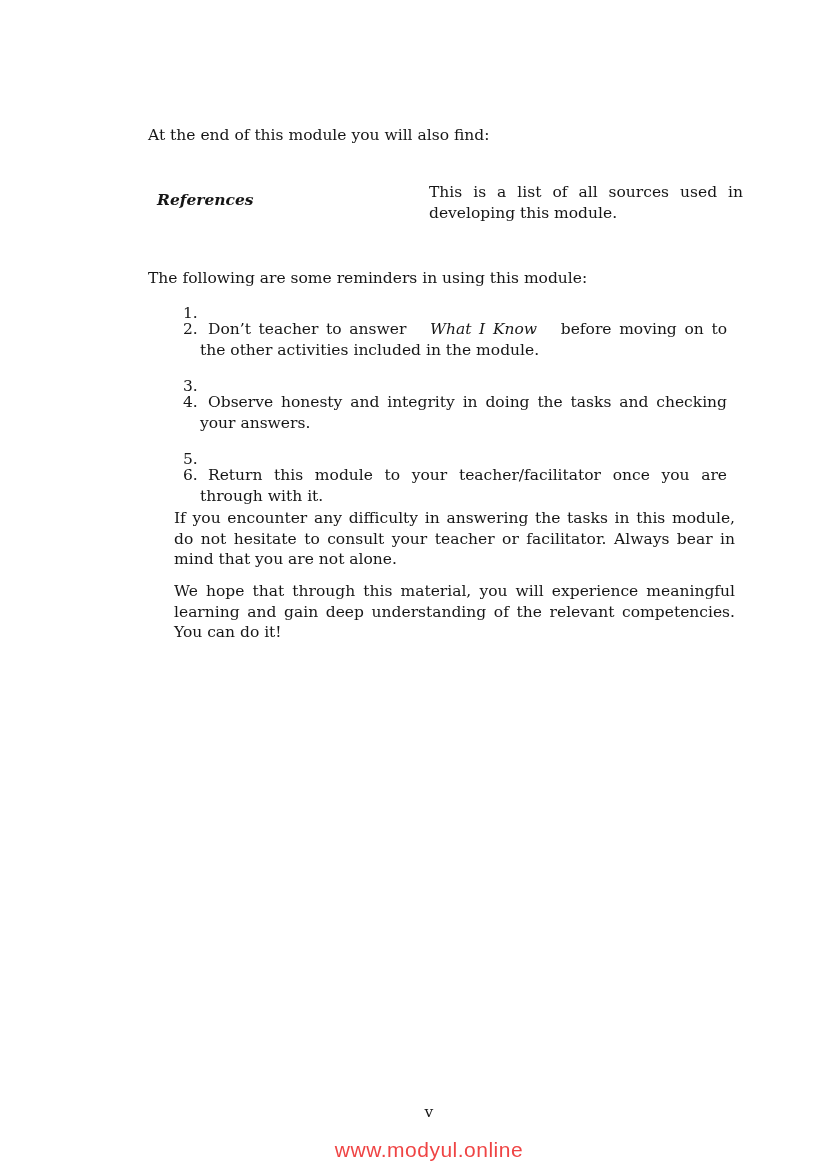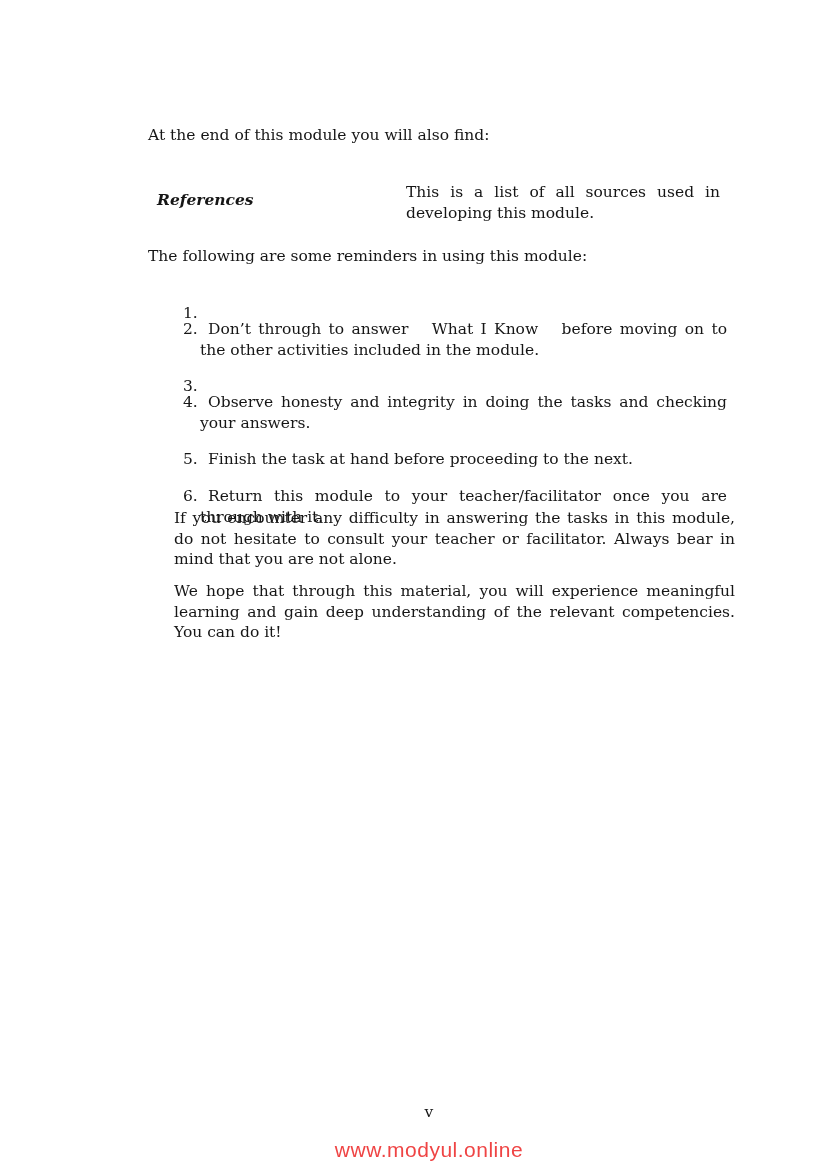--- a/index.html
+++ b/index.html
@@ -30,48 +30,48 @@
   }
   .references-label {
     position: absolute;
     left: 0;
     top: 8px;
     font-weight: bold;
     font-style: italic;
   }
   .references-desc {
     position: absolute;
-    left: 249px;
+    left: 272px;
     top: 0;
     width: 330px;
     text-align: justify;
   }
   .reminders-heading {
     position: absolute;
-    top: 222px;
+    top: 244px;
     left: 124px;
     width: 603px;
   }
   .reminders-list {
     position: absolute;
     top: 271px;
     left: 124px;
     width: 603px;
   }
   .list-item {
     position: relative;
     padding-left: 52px;
     text-align: justify;
   }
   .list-item .num {
     position: absolute;
     left: 27px;
     top: 0;
   }
-  .italic { }
+  .italic { font-style: italic; }
   .para {
     position: absolute;
     left: 150px;
     width: 577px;
     text-align: justify;
   }
   .para-1 { top: 484px; }
   .para-2 { top: 557px; }
   .page-number {
     position: absolute;
@@ -106,35 +106,34 @@
 
   <div class="reminders-heading">The following are some reminders in using this module:</div>
 
   <div class="reminders-list">
 
     <div class="list-item">
       <span class="num">1.</span>
     </div>
 
     <div class="list-item">
-      <span class="num">2.</span><span>Don’t through to answer </span><span class="italic">What I Know</span><span> before moving on to the other activities included in the module.</span>
+      <span class="num">2.</span><span>Don’t teacher to answer </span><span class="italic">What I Know</span><span> before moving on to the other activities included in the module.</span>
     </div>
 
     <div class="list-item">
       <span class="num">3.</span>
     </div>
 
     <div class="list-item">
       <span class="num">4.</span>
       <span>Observe honesty and integrity in doing the tasks and checking your answers.</span>
     </div>
 
     <div class="list-item">
       <span class="num">5.</span>
-      <span>Finish the task at hand before proceeding to the next.</span>
     </div>
 
     <div class="list-item">
       <span class="num">6.</span>
       <span>Return this module to your teacher/facilitator once you are through with it.</span>
     </div>
 
   </div>
 
   <div class="para para-2">We hope that through this material, you will experience meaningful learning and gain deep understanding of the relevant competencies. You can do it!</div>

